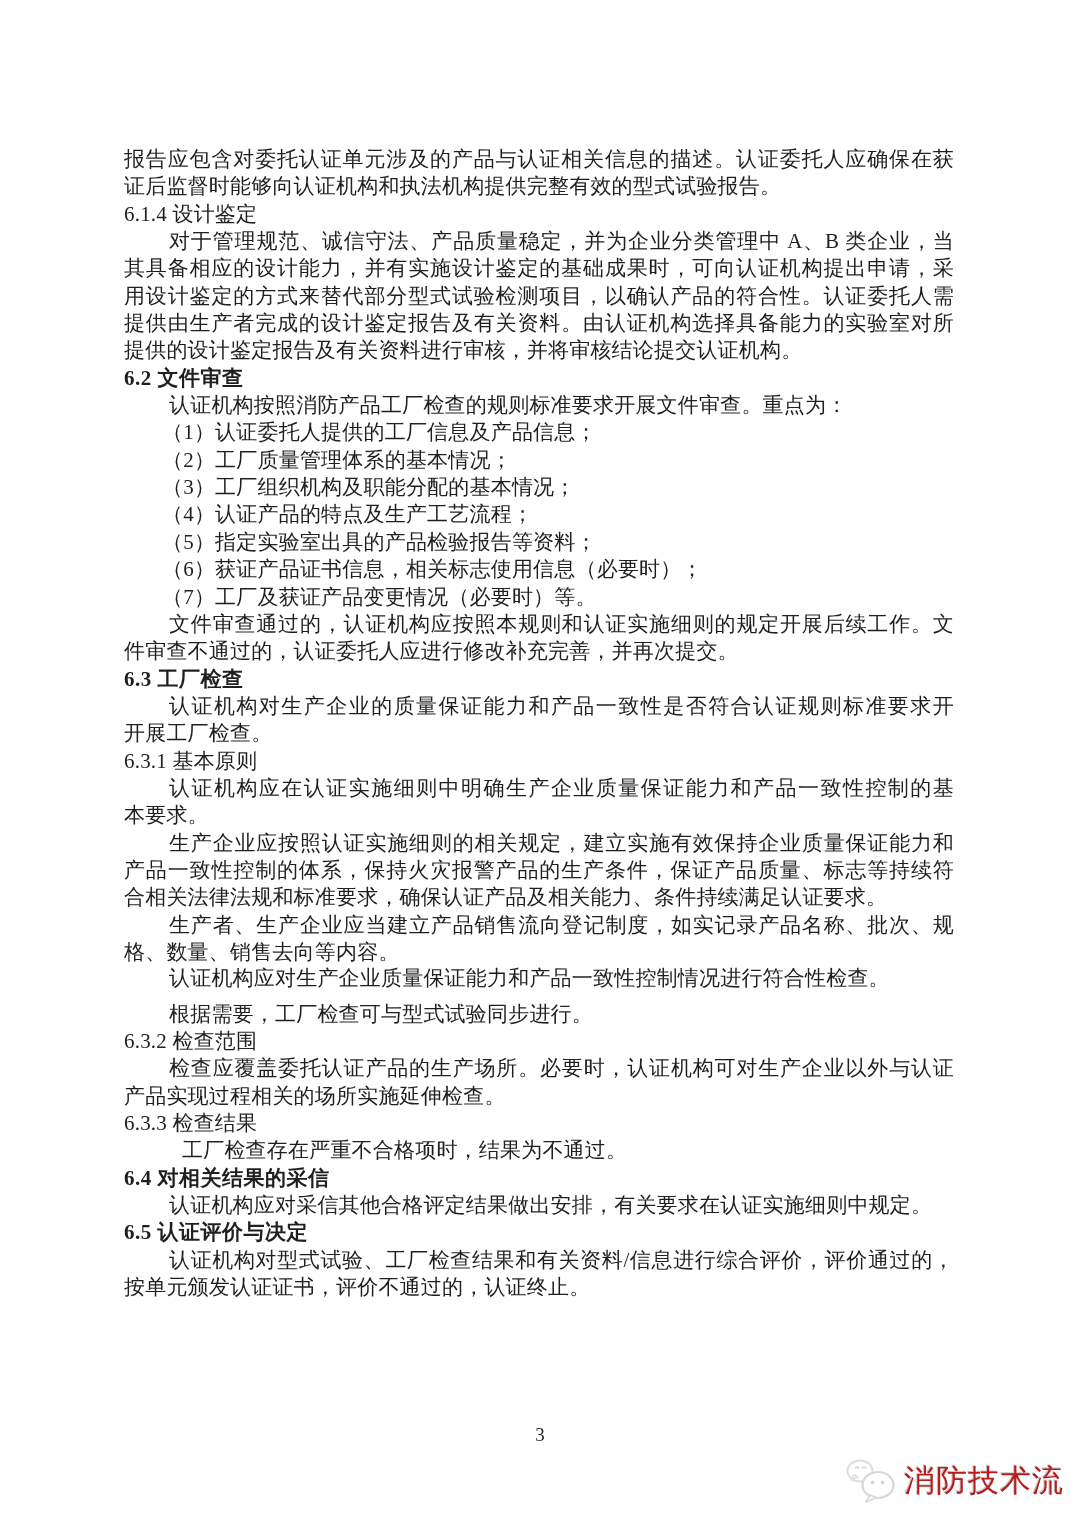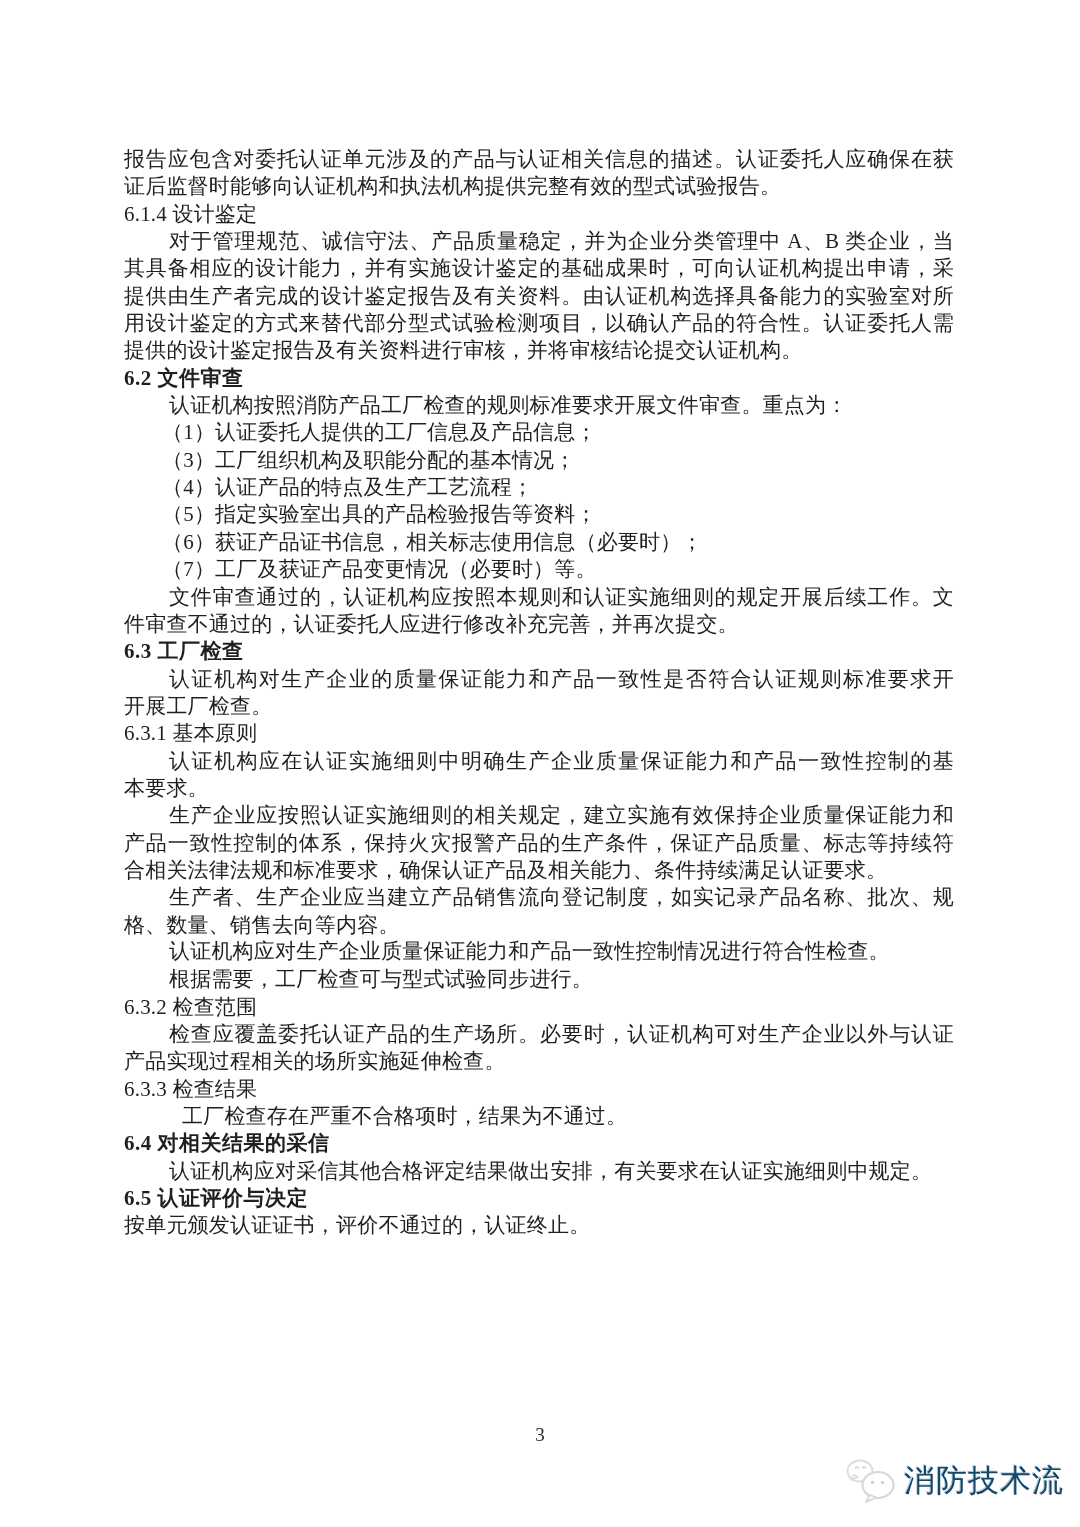--- a/index.html
+++ b/index.html
@@ -54,72 +54,74 @@
     right: 16px;
     display: flex;
     align-items: center;
     gap: 6px;
   }
   .watermark .wm-text {
     font-family: "Liberation Sans", "DejaVu Sans", sans-serif;
     font-size: 31px;
     font-weight: 400;
     letter-spacing: 1px;
-    color: #0c4a6e;
+    color: #b91c1c;
     text-shadow: -1px -1px 0 #c9c9c9, 1px 1px 0 #ffffff;
   }
   .watermark svg {
     display: block;
   }
 </style>
 </head>
 <body>
 
 <div class="page">
 
   <div class="doc-body">
       <div class="line full">报告应包含对委托认证单元涉及的产品与认证相关信息的描述。认证委托人应确保在获</div>
       <div class="line">证后监督时能够向认证机构和执法机构提供完整有效的型式试验报告。</div>
       <div class="line">6.1.4 设计鉴定</div>
       <div class="line full" style="padding-left: 45px;">对于管理规范、诚信守法、产品质量稳定，并为企业分类管理中 A、B 类企业，当</div>
       <div class="line full">其具备相应的设计能力，并有实施设计鉴定的基础成果时，可向认证机构提出申请，采</div>
+      <div class="line full">用设计鉴定的方式来替代部分型式试验检测项目，以确认产品的符合性。认证委托人需</div>
       <div class="line full">提供由生产者完成的设计鉴定报告及有关资料。由认证机构选择具备能力的实验室对所</div>
-      <div class="line full">用设计鉴定的方式来替代部分型式试验检测项目，以确认产品的符合性。认证委托人需</div>
       <div class="line">提供的设计鉴定报告及有关资料进行审核，并将审核结论提交认证机构。</div>
       <div class="line bold">6.2 文件审查</div>
       <div class="line" style="padding-left: 45px;">认证机构按照消防产品工厂检查的规则标准要求开展文件审查。重点为：</div>
       <div class="line" style="padding-left: 38px;">（1）认证委托人提供的工厂信息及产品信息；</div>
+      <div class="line" style="padding-left: 38px;">（2）工厂质量管理体系的基本情况；</div>
       <div class="line" style="padding-left: 38px;">（3）工厂组织机构及职能分配的基本情况；</div>
       <div class="line" style="padding-left: 38px;">（4）认证产品的特点及生产工艺流程；</div>
       <div class="line" style="padding-left: 38px;">（5）指定实验室出具的产品检验报告等资料；</div>
       <div class="line" style="padding-left: 38px;">（6）获证产品证书信息，相关标志使用信息（必要时）；</div>
       <div class="line" style="padding-left: 38px;">（7）工厂及获证产品变更情况（必要时）等。</div>
       <div class="line full" style="padding-left: 45px;">文件审查通过的，认证机构应按照本规则和认证实施细则的规定开展后续工作。文</div>
       <div class="line">件审查不通过的，认证委托人应进行修改补充完善，并再次提交。</div>
       <div class="line bold">6.3 工厂检查</div>
       <div class="line full" style="padding-left: 45px;">认证机构对生产企业的质量保证能力和产品一致性是否符合认证规则标准要求开</div>
       <div class="line">开展工厂检查。</div>
       <div class="line">6.3.1 基本原则</div>
       <div class="line full" style="padding-left: 45px;">认证机构应在认证实施细则中明确生产企业质量保证能力和产品一致性控制的基</div>
       <div class="line">本要求。</div>
       <div class="line full" style="padding-left: 45px;">生产企业应按照认证实施细则的相关规定，建立实施有效保持企业质量保证能力和</div>
       <div class="line full">产品一致性控制的体系，保持火灾报警产品的生产条件，保证产品质量、标志等持续符</div>
       <div class="line">合相关法律法规和标准要求，确保认证产品及相关能力、条件持续满足认证要求。</div>
       <div class="line full" style="padding-left: 45px;">生产者、生产企业应当建立产品销售流向登记制度，如实记录产品名称、批次、规</div>
       <div class="line">格、数量、销售去向等内容。</div>
       <div class="line" style="padding-left: 45px; font-family: Liberation Mono, monospace;">认证机构应对生产企业质量保证能力和产品一致性控制情况进行符合性检查。</div>
-      <div class="line" style="padding-left: 45px;">根据需要，工厂检查可与型式试验同步进行。</div>
+      <div class="line" style="padding-left: 45px; margin-top: 7px;">根据需要，工厂检查可与型式试验同步进行。</div>
       <div class="line">6.3.2 检查范围</div>
       <div class="line full" style="padding-left: 45px;">检查应覆盖委托认证产品的生产场所。必要时，认证机构可对生产企业以外与认证</div>
       <div class="line">产品实现过程相关的场所实施延伸检查。</div>
       <div class="line">6.3.3 检查结果</div>
       <div class="line" style="padding-left: 58px;">工厂检查存在严重不合格项时，结果为不通过。</div>
       <div class="line bold">6.4 对相关结果的采信</div>
       <div class="line" style="padding-left: 45px;">认证机构应对采信其他合格评定结果做出安排，有关要求在认证实施细则中规定。</div>
       <div class="line bold">6.5 认证评价与决定</div>
+      <div class="line full" style="padding-left: 45px;">认证机构对型式试验、工厂检查结果和有关资料/信息进行综合评价，评价通过的，</div>
       <div class="line">按单元颁发认证证书，评价不通过的，认证终止。</div>
     </div>
 
   <div class="page-number">3</div>
 
   <div class="watermark">
     <svg width="52" height="46" viewBox="0 0 52 46" aria-hidden="true">
 
       <ellipse cx="14" cy="13" rx="12.5" ry="10.5" fill="#ffffff" stroke="#dedede" stroke-width="2"></ellipse>
       <path d="M8 17 L5 22 L12 19 Z" fill="#ffffff" stroke="#dedede" stroke-width="1.5" stroke-linejoin="round"></path>

